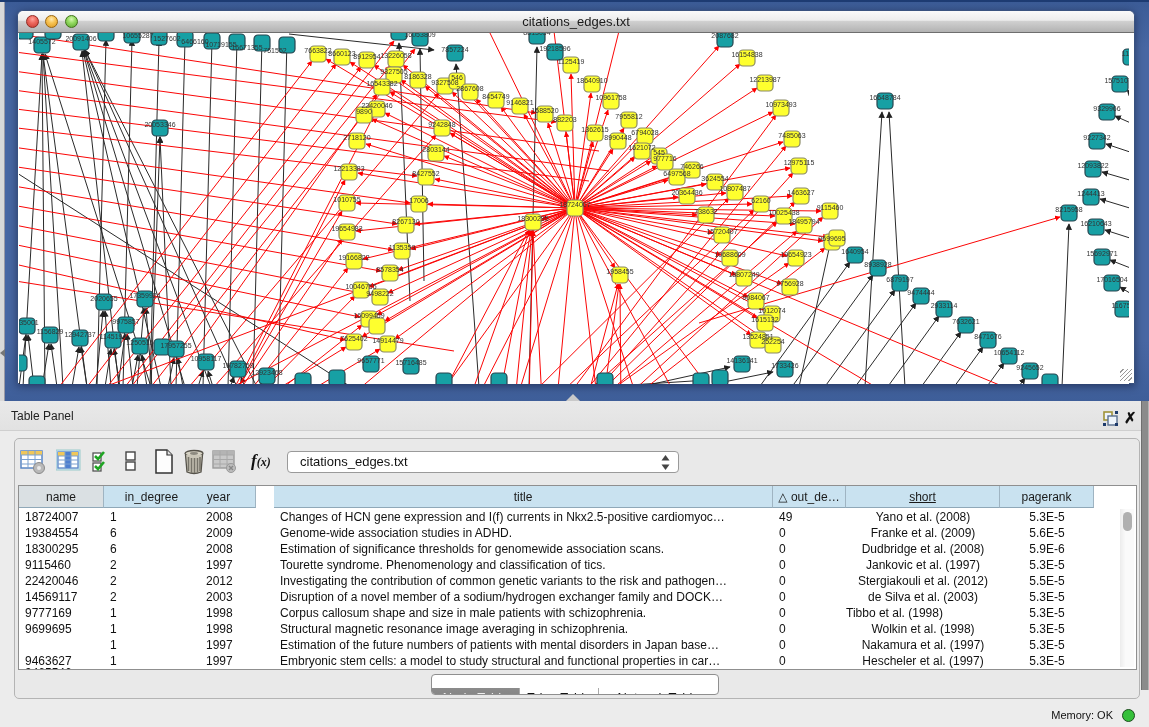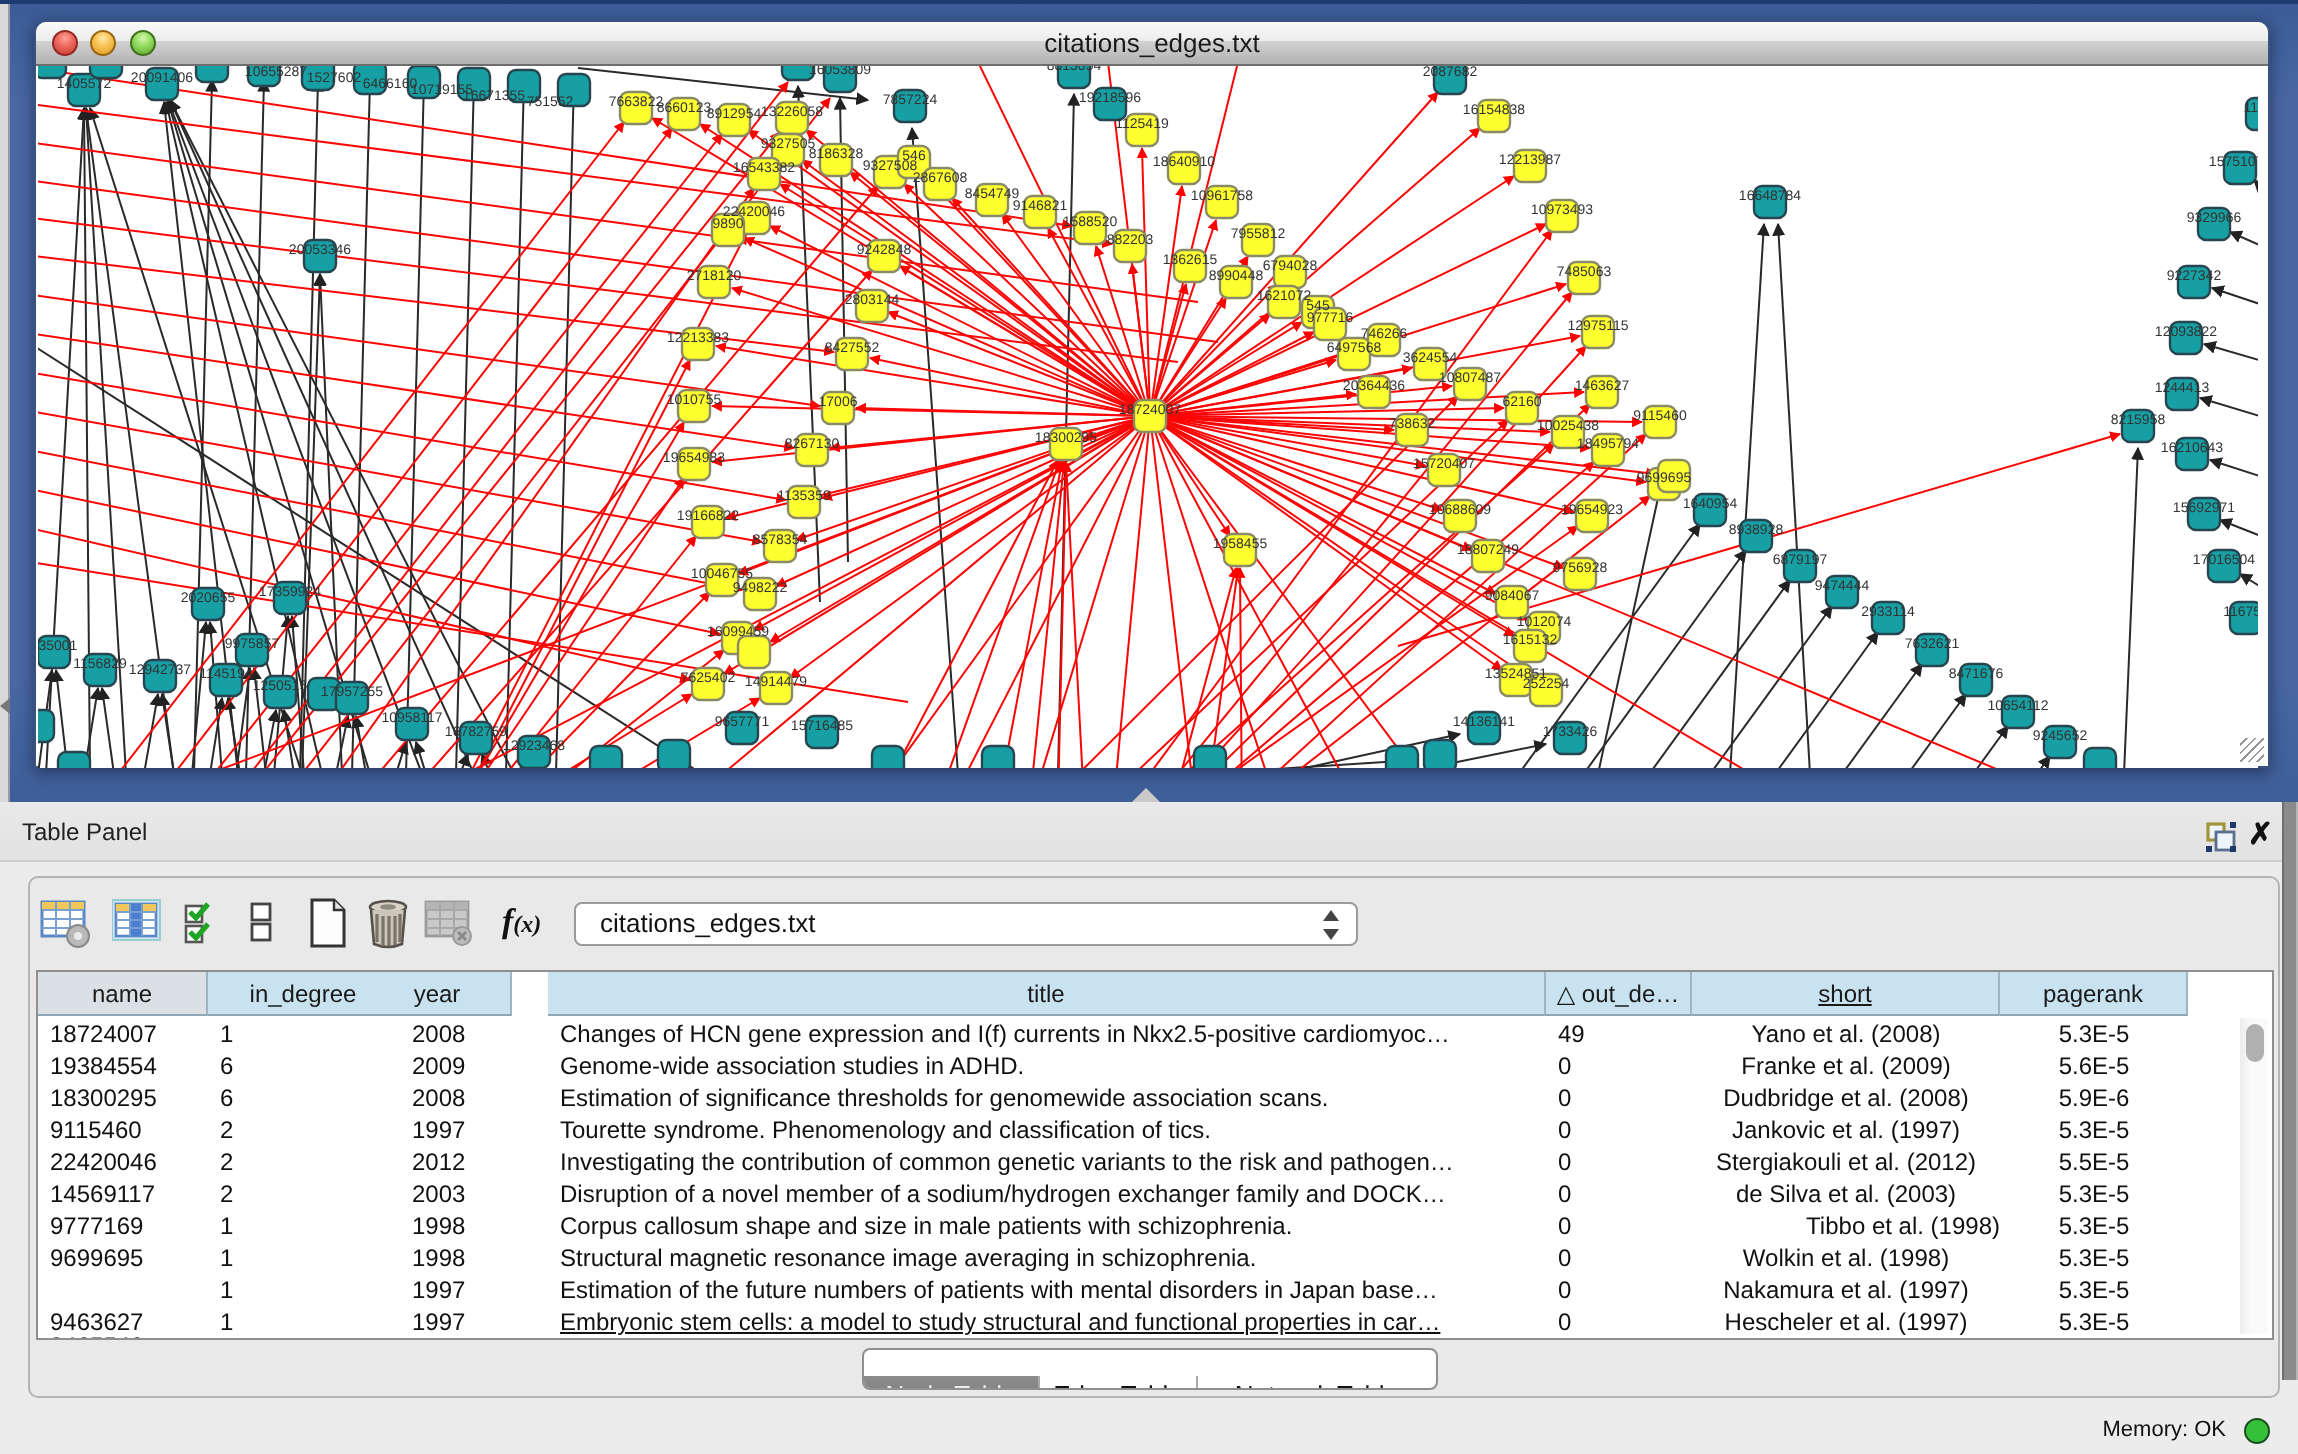--- a/index.html
+++ b/index.html
@@ -723,21 +723,21 @@
           <div class="rc" style="left:754px;width:73px;padding-left:6px;">0</div>
           <div class="rc" style="left:827px;width:154px;text-align:center;">de Silva et al. (2003)</div>
           <div class="rc" style="left:981px;width:94px;text-align:center;">5.3E-5</div>
         </div>
         <div class="rrow" style="top:119px">
           <div class="rc" style="left:0px;width:85px;padding-left:6px;">9777169</div>
           <div class="rc" style="left:85px;width:96px;padding-left:6px;">1</div>
           <div class="rc" style="left:181px;width:74px;padding-left:6px;">1998</div>
           <div class="rc" style="left:255px;width:499px;padding-left:6px;">Corpus callosum shape and size in male patients with schizophrenia.</div>
           <div class="rc" style="left:754px;width:73px;padding-left:6px;">0</div>
-          <div class="rc" style="left:827px;width:154px;text-align:right;">Tibbo et al. (1998)</div>
+          <div class="rc" style="left:827px;width:154px;text-align:left;">Tibbo et al. (1998)</div>
           <div class="rc" style="left:981px;width:94px;text-align:center;">5.3E-5</div>
         </div>
         <div class="rrow" style="top:135px">
           <div class="rc" style="left:0px;width:85px;padding-left:6px;">9699695</div>
           <div class="rc" style="left:85px;width:96px;padding-left:6px;">1</div>
           <div class="rc" style="left:181px;width:74px;padding-left:6px;">1998</div>
           <div class="rc" style="left:255px;width:499px;padding-left:6px;">Structural magnetic resonance image averaging in schizophrenia.</div>
           <div class="rc" style="left:754px;width:73px;padding-left:6px;">0</div>
           <div class="rc" style="left:827px;width:154px;text-align:center;">Wolkin et al. (1998)</div>
           <div class="rc" style="left:981px;width:94px;text-align:center;">5.3E-5</div>
@@ -748,21 +748,21 @@
           <div class="rc" style="left:181px;width:74px;padding-left:6px;">1997</div>
           <div class="rc" style="left:255px;width:499px;padding-left:6px;">Estimation of the future numbers of patients with mental disorders in Japan base…</div>
           <div class="rc" style="left:754px;width:73px;padding-left:6px;">0</div>
           <div class="rc" style="left:827px;width:154px;text-align:center;">Nakamura et al. (1997)</div>
           <div class="rc" style="left:981px;width:94px;text-align:center;">5.3E-5</div>
         </div>
         <div class="rrow" style="top:167px">
           <div class="rc" style="left:0px;width:85px;padding-left:6px;">9463627</div>
           <div class="rc" style="left:85px;width:96px;padding-left:6px;">1</div>
           <div class="rc" style="left:181px;width:74px;padding-left:6px;">1997</div>
-          <div class="rc" style="left:255px;width:499px;padding-left:6px;text-decoration:underline;">Embryonic stem cells: a model to study structural and functional properties in car…</div>
+          <div class="rc" style="left:255px;width:499px;padding-left:6px;">Embryonic stem cells: a model to study structural and functional properties in car…</div>
           <div class="rc" style="left:754px;width:73px;padding-left:6px;">0</div>
           <div class="rc" style="left:827px;width:154px;text-align:center;">Hescheler et al. (1997)</div>
           <div class="rc" style="left:981px;width:94px;text-align:center;">5.3E-5</div>
         </div>
       <div id="vsb" class="abs"></div>
         <div id="vsbt" class="abs"></div>
     </div>
     <div id="tabs" class="abs">
       <div id="seg">
         <div class="sg sel" style="width:88px">Node Table</div>

